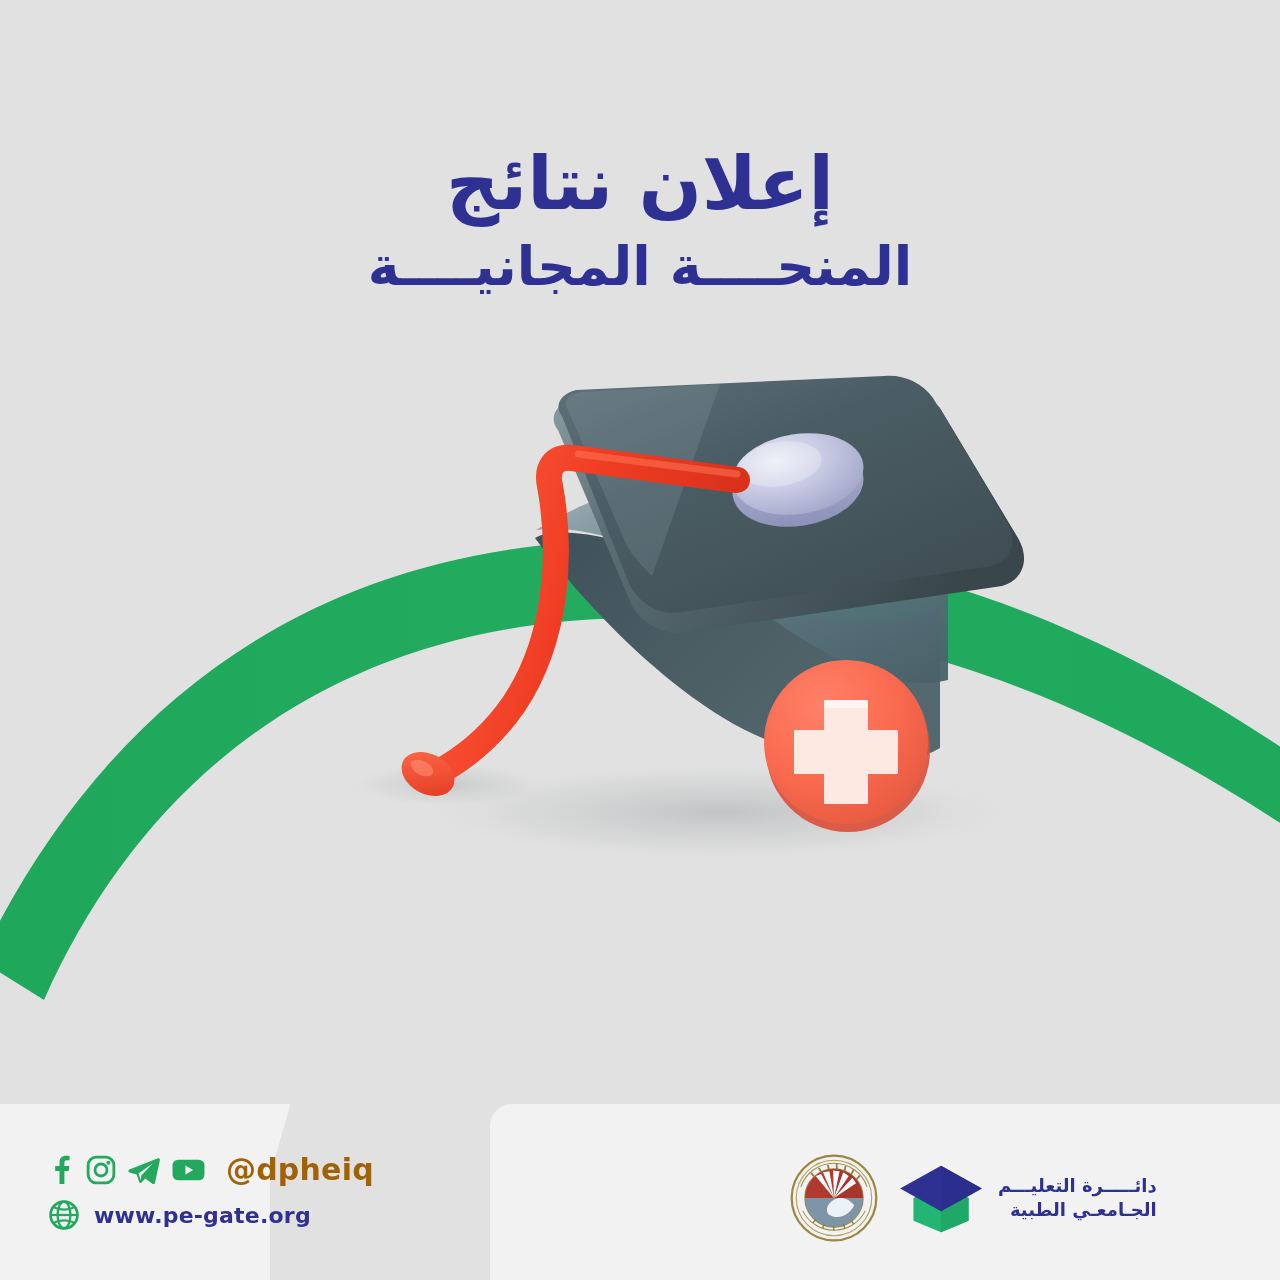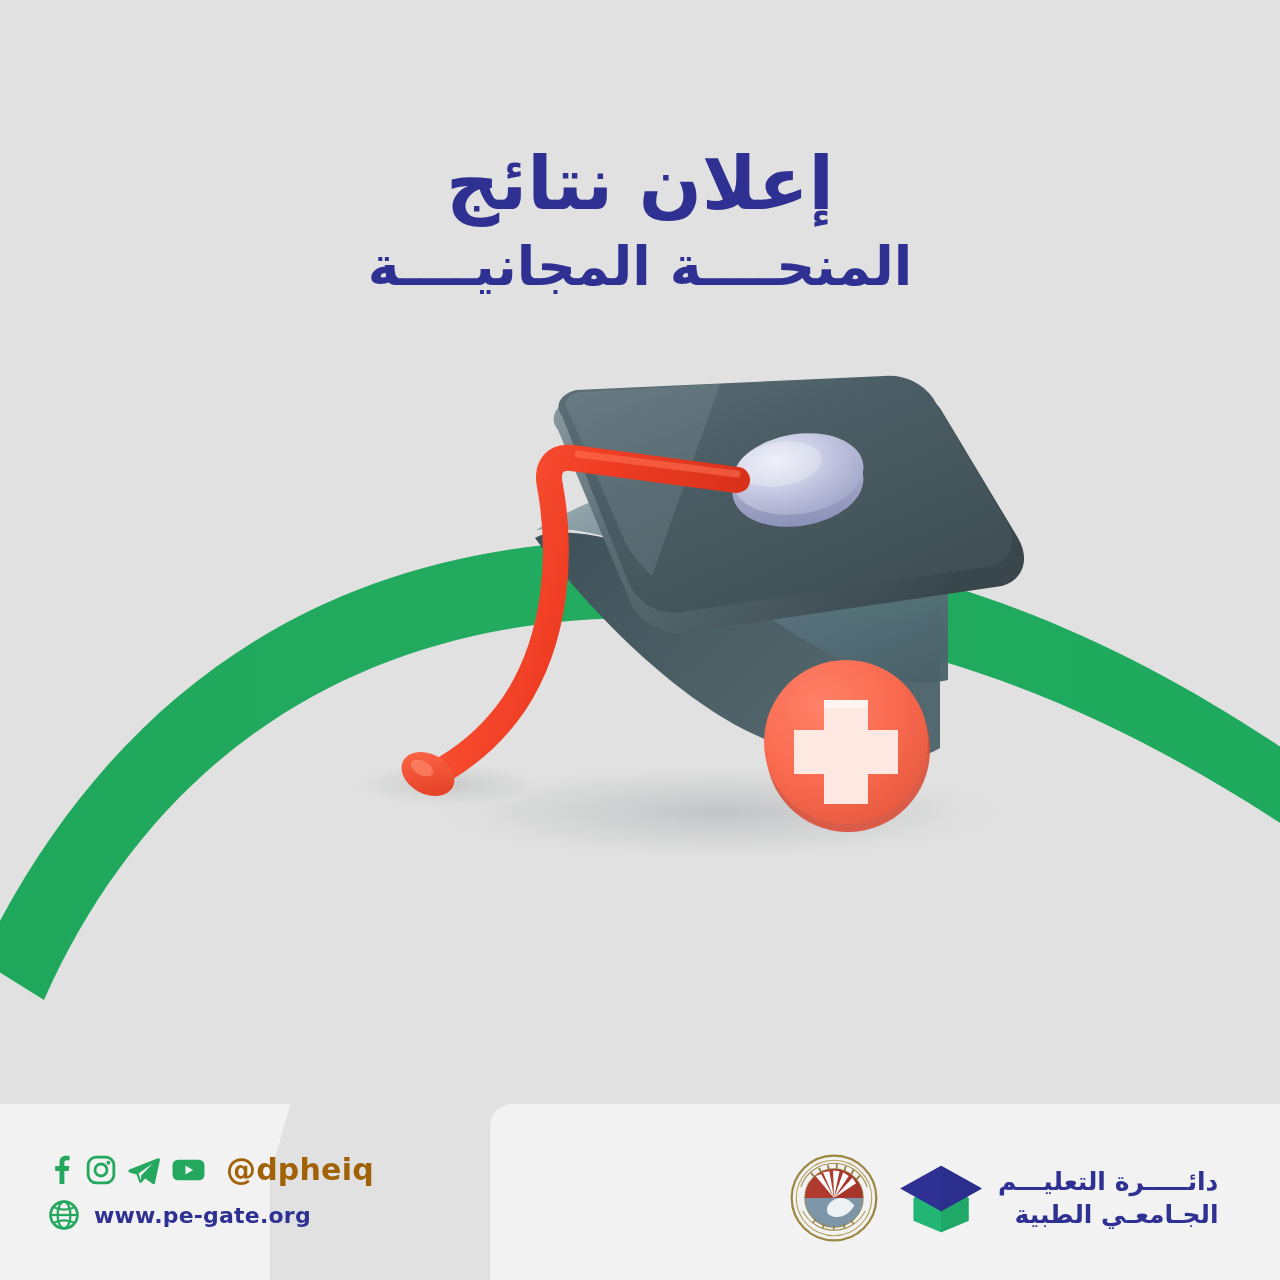--- a/index.html
+++ b/index.html
@@ -121,21 +121,21 @@
     left:788px; top:1152px;
     display:flex; align-items:center; gap:14px;
     direction:rtl;
     z-index:8;
   }
   .dept-text {
     color:#2f3192;
     text-align:right;
     direction:rtl;
     line-height:1.32;
-    font-size:25px;
+    font-size:18px;
     font-weight:600;
     white-space:nowrap;
   }
   .cap-logo { width:86px; height:76px; display:block; }
   .seal-logo { width:92px; height:92px; display:block; margin-right:4px; }
 </style>
 </head>
 <body>
 
 <div id="poster">

